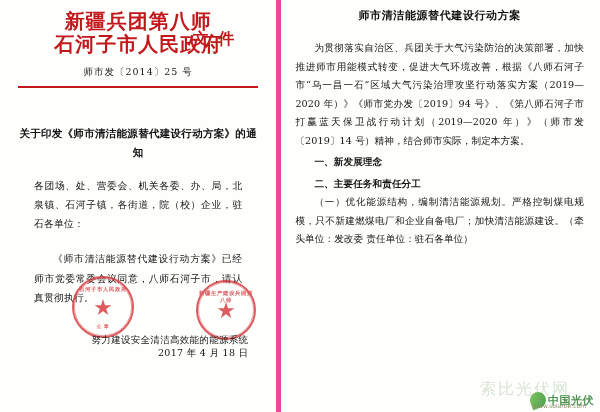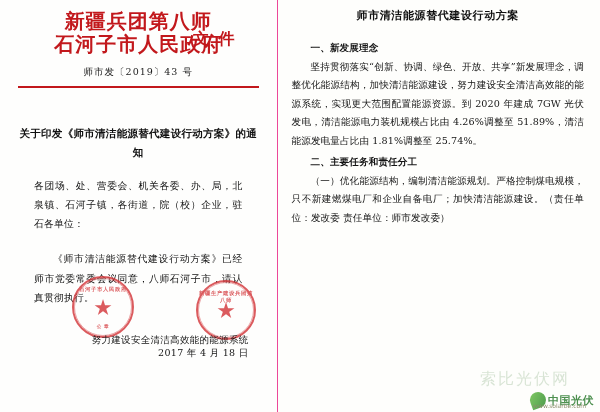--- a/index.html
+++ b/index.html
@@ -23,21 +23,21 @@
     background: #fefefd;
     padding: 6px 18px 0 18px;
     overflow: hidden;
   }
   .doc-right {
     position: relative;
     width: 352px; height: 412px;
     background: #fefefc;
     padding: 6px 16px 0 14px;
     overflow: hidden;
-    border-left: 1px solid #ec4899;
+    border-left: 5px solid #ec4899;
   }
   
   .masthead {
     text-align: center;
     color: #c2181c;
     font-family: "DejaVu Serif", serif;
     font-weight: bold;
     line-height: 1.16;
     letter-spacing: 1px;
     margin-top: 4px;
@@ -200,42 +200,42 @@
   }
   .wm-sub {
     position: absolute;
     right: 8px; bottom: -1px;
     font-size: 6px;
     color: #7a7a55;
     white-space: nowrap;
   }
   .wm-ghost {
     position: absolute;
-    right: 30px; bottom: 22px;
+    right: 30px; bottom: 12px;
     font-size: 16px;
     color: rgba(120,160,110,0.28);
     font-family: "DejaVu Serif", serif;
     letter-spacing: 2px;
     white-space: nowrap;
   }
 </style>
 </head>
 <body>
 
 <div id="page">
 
   <div class="doc-left">
 
     <div class="masthead">
       <span class="l1">新疆兵团第八师</span>
       <span class="l2">石河子市人民政府</span>
       <span class="wen" style="position:absolute; right:22px; top:20px;">文 件</span>
     </div>
 
-    <div class="doc-number">师市发〔2019〕43 号</div>
+    <div class="doc-number">师市发〔2014〕25 号</div>
 
     <div class="red-rule"></div>
 
     <div class="title-block">关于印发《师市清洁能源替代建设行动方案》的通知</div>
 
     <div class="body-text">
       <p>各团场、处、营委会、机关各委、办、局，北泉镇、石河子镇，各街道，院（校）企业，驻石各单位：</p>
       <p class="indent">《师市清洁能源替代建设行动方案》已经师市党委常委会议同意，八师石河子市，请认真贯彻执行。</p>
     </div>
 
@@ -257,24 +257,24 @@
         <div class="seal-arc-top">新疆生产建设兵团第八师</div>
         <div class="seal-star">★</div>
       </div>
     </div>
   </div>
 
   <div class="doc-right">
     <div class="r-title">师市清洁能源替代建设行动方案</div>
 
     <div class="r-body">
+      <p>为贯彻落实自治区、兵团关于大气污染防治的决策部署，加快推进师市用能模式转变，促进大气环境改善，根据《八师石河子市“乌一昌一石”区域大气污染治理攻坚行动落实方案（2019—2020 年）》《师市党办发〔2019〕94 号》、《第八师石河子市打赢蓝天保卫战行动计划（2019—2020 年）》（师市发〔2019〕14 号）精神，结合师市实际，制定本方案。</p>
       <p class="head">一、新发展理念</p>
-      <p>坚持贯彻落实“创新、协调、绿色、开放、共享”新发展理念，调整优化能源结构，加快清洁能源建设，努力建设安全清洁高效能的能源系统，实现更大范围配置能源资源。到 2020 年建成 7GW 光伏发电，清洁能源电力装机规模占比由 4.26%调整至 51.89%，清洁能源发电量占比由 1.81%调整至 25.74%。</p>
       <p class="head">二、主要任务和责任分工</p>
-      <p>（一）优化能源结构，编制清洁能源规划。严格控制煤电规模，只不新建燃煤电厂和企业自备电厂；加快清洁能源建设。（责任单位：发改委 责任单位：师市发改委）</p>
+      <p>（一）优化能源结构，编制清洁能源规划。严格控制煤电规模，只不新建燃煤电厂和企业自备电厂；加快清洁能源建设。（牵头单位：发改委 责任单位：驻石各单位）</p>
     </div>
 
     <div class="wm-ghost">索比光伏网</div>
 
     <div class="watermark">
       <span class="wm-leaf"></span>
       <span class="wm-text">中国光伏</span>
       <span class="wm-sub">www.solarbe.com</span>
     </div>
   </div>

